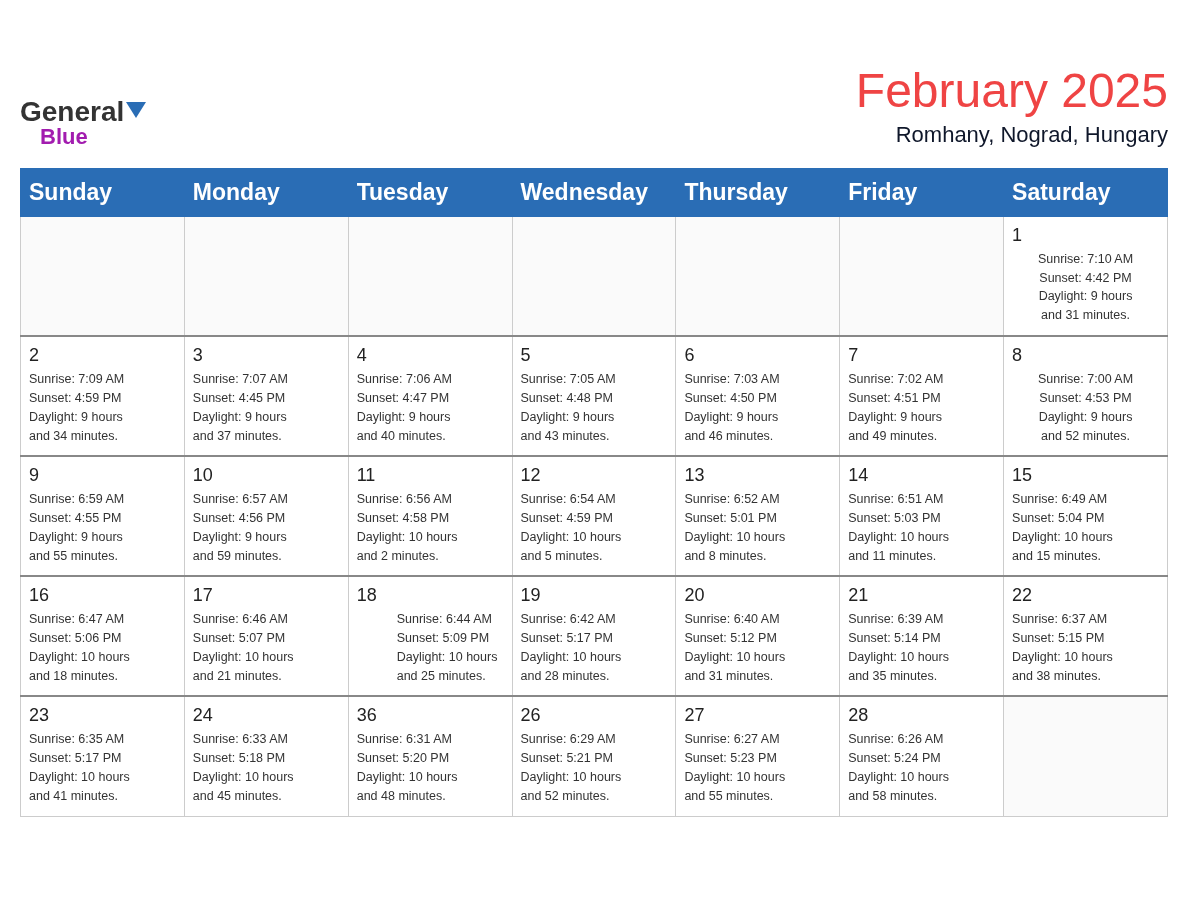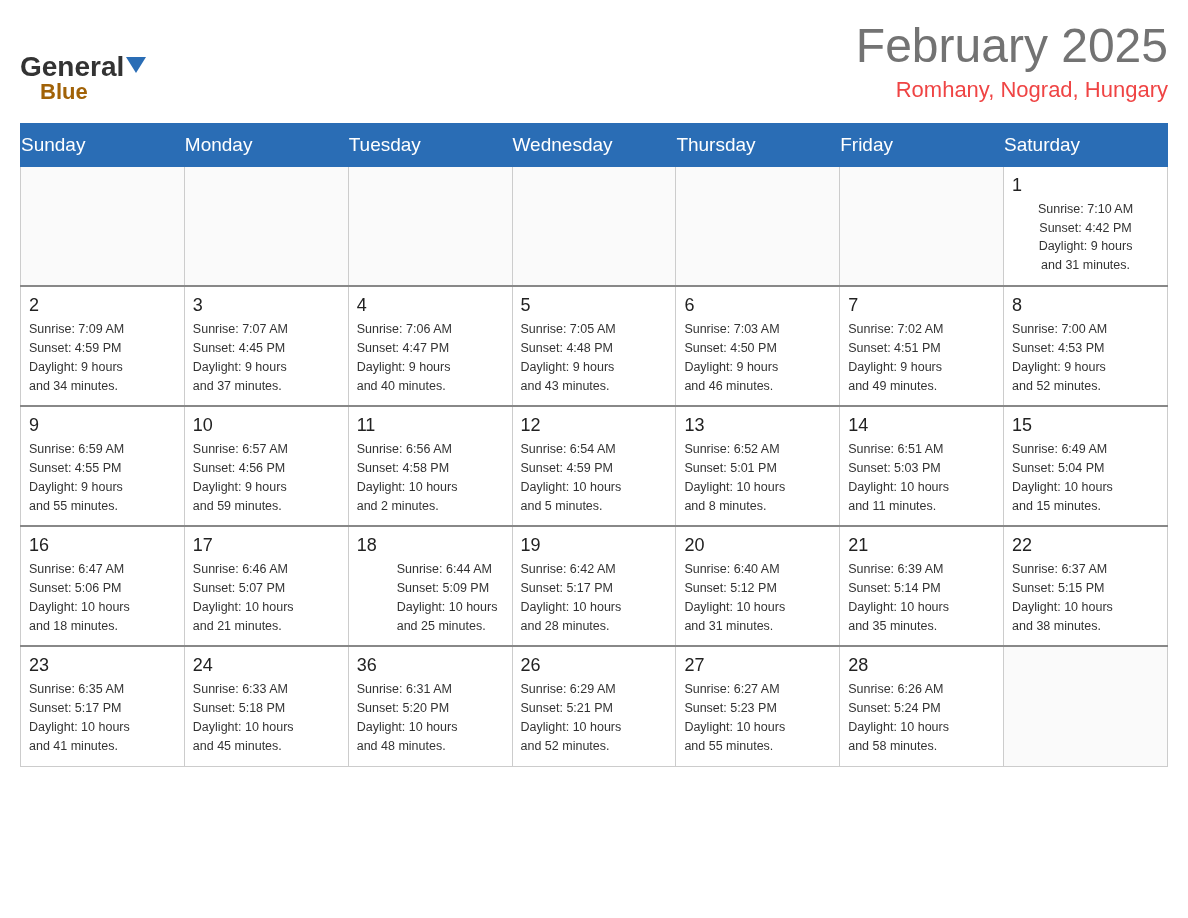--- a/index.html
+++ b/index.html
@@ -23,21 +23,21 @@
     }
     .logo-general {
       font-size: 28px;
       font-weight: bold;
       color: #333;
       line-height: 1;
     }
     .logo-blue {
       font-size: 22px;
       font-weight: bold;
-      color: #a16207;
+      color: #a21caf;
       line-height: 1;
       margin-left: 20px;
     }
     .logo-triangle {
       display: inline-block;
       width: 0;
       height: 0;
       border-left: 10px solid transparent;
       border-right: 10px solid transparent;
       border-top: 16px solid #2a6db5;
@@ -45,39 +45,40 @@
       vertical-align: middle;
       position: relative;
       top: -2px;
     }
     .title-section {
       text-align: right;
     }
     .month-title {
       font-size: 48px;
       font-weight: normal;
-      color: #737373;
+      color: #ef4444;
       line-height: 1.1;
+      margin-top: 45px;
     }
     .location-title {
       font-size: 22px;
-      color: #ef4444;
+      color: #0f172a;
       margin-top: 4px;
     }
     .calendar {
       width: 100%;
       border-collapse: collapse;
       border: 1px solid #ccc;
     }
     .calendar th {
       background-color: #2a6db5;
       color: #fff;
-      font-size: 19px;
-      font-weight: normal;
-      padding: 10px 0;
+      font-size: 23px;
+      font-weight: bold;
+      padding: 10px 8px;
       text-align: left;
       border: 1px solid #2a6db5;
     }
     .calendar td {
       border: 1px solid #ccc;
       vertical-align: top;
       padding: 8px;
       width: calc(100% / 7);
       min-height: 110px;
       height: 120px;
@@ -183,21 +184,21 @@
         </td>
         <td>
           <div class="day-number">7</div>
           <div class="day-info" style="white-space: pre-line;">Sunrise: 7:02 AM
 Sunset: 4:51 PM
 Daylight: 9 hours
 and 49 minutes.</div>
         </td>
         <td>
           <div class="day-number">8</div>
-          <div class="day-info" style="white-space: pre-line;">Sunrise: 7:00 AM
+          <div class="day-info" style="white-space: pre-line; text-align: center;">Sunrise: 7:00 AM
 Sunset: 4:53 PM
 Daylight: 9 hours
 and 52 minutes.</div>
         </td>
       </tr>
       <tr>
         <td>
           <div class="day-number">9</div>
           <div class="day-info" style="white-space: pre-line;">Sunrise: 6:59 AM
 Sunset: 4:55 PM

